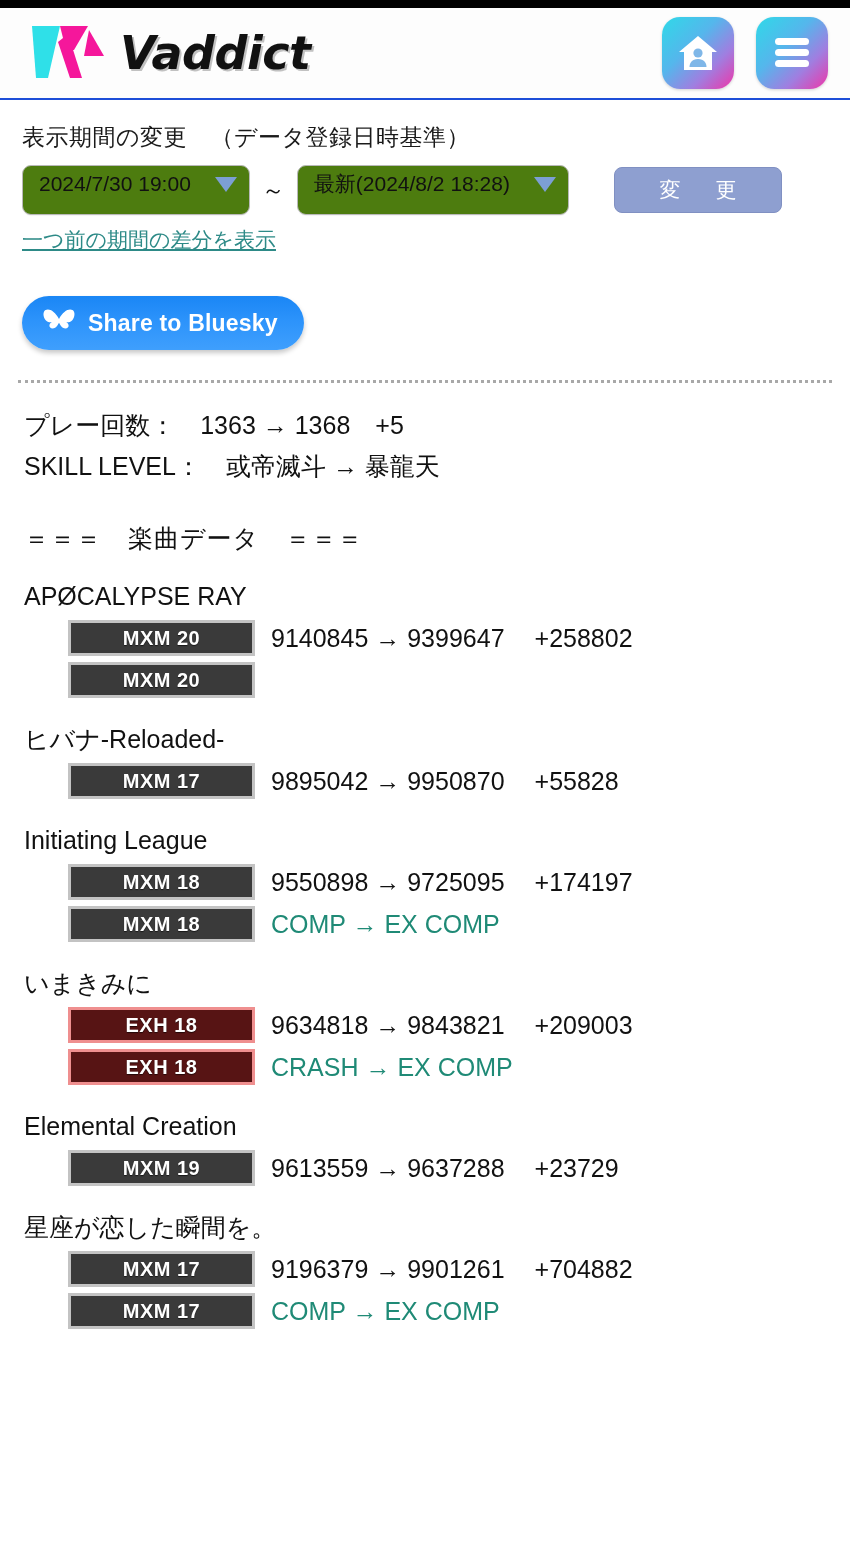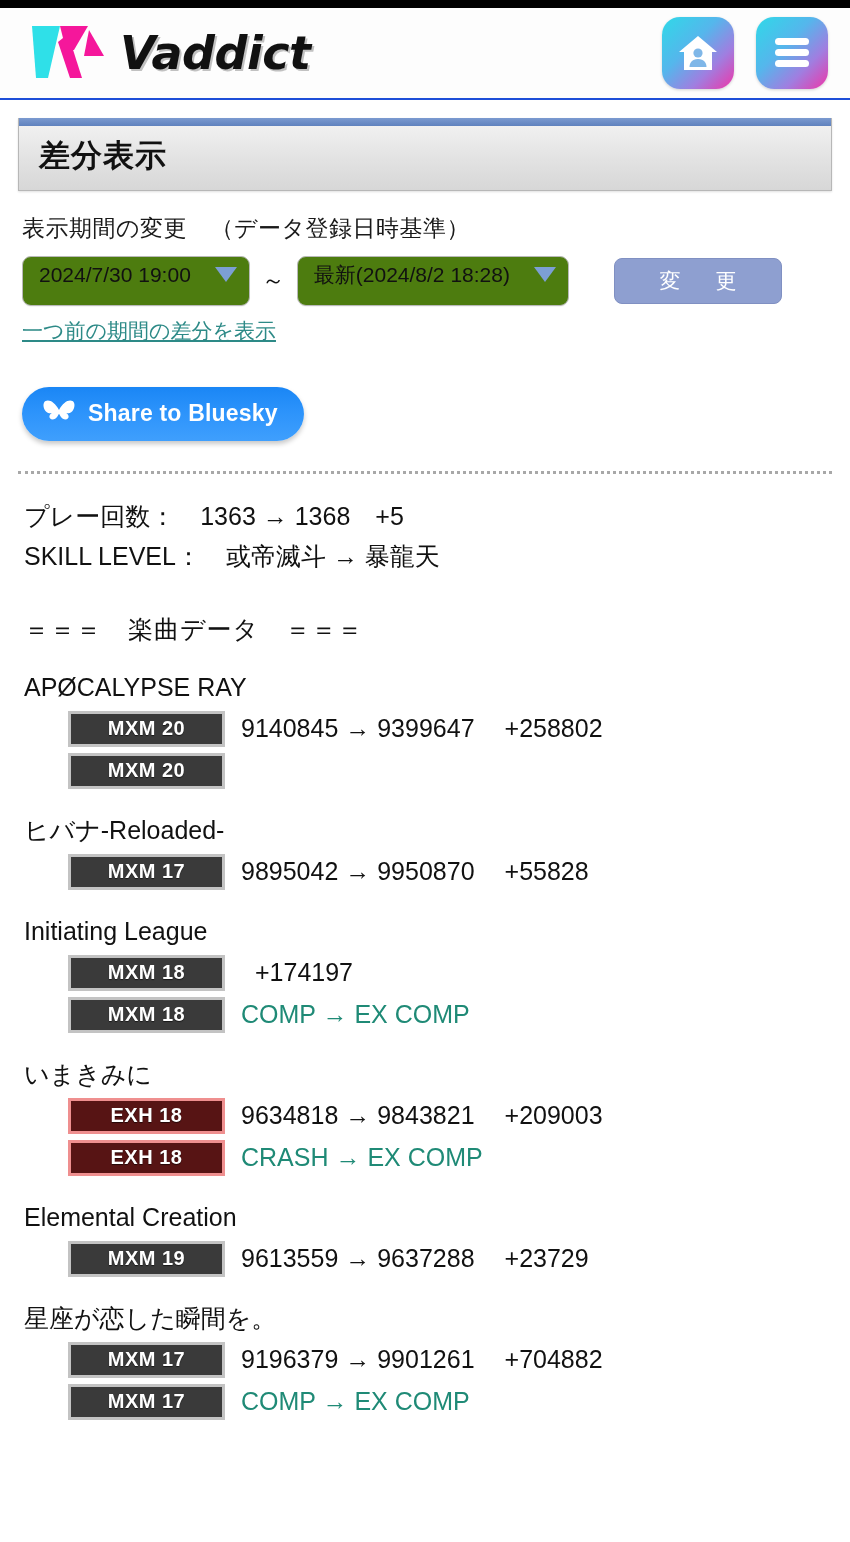--- a/index.html
+++ b/index.html
@@ -218,21 +218,21 @@
     line-height: 1.2;
   }
   .song-row {
     display: flex;
     align-items: center;
     gap: 16px;
     margin-bottom: 6px;
     padding-left: 44px;
   }
   .diff-badge {
-    width: 157px;
+    width: 187px;
     height: 36px;
     display: flex;
     align-items: center;
     justify-content: center;
     font-size: 20px;
     font-weight: 700;
     color: #ffffff;
     letter-spacing: 0.5px;
     flex: 0 0 auto;
     text-shadow: 0 1px 1px rgba(0,0,0,0.6);
@@ -289,26 +289,20 @@
         <rect x="3" y="2" width="34" height="7" rx="3.5" fill="#ffffff"></rect>
         <rect x="3" y="13" width="34" height="7" rx="3.5" fill="#ffffff"></rect>
         <rect x="3" y="24" width="34" height="7" rx="3.5" fill="#ffffff"></rect>
       </svg>
     </div>
   </div>
 </div>
 
 <div class="page">
 
-  <div class="title-panel">
-    <div class="title-panel-strip"></div>
-    <div class="title-panel-inner">
-      <div class="page-title">差分表示</div>
-    </div>
-  </div>
 
   <div class="controls">
     <div class="controls-label">表示期間の変更　（データ登録日時基準）</div>
     <div class="controls-row">
       <div class="select-box">
         <span class="select-value">2024/7/30 19:00</span>
         <span class="caret"></span>
       </div>
       <div class="tilde">～</div>
       <div class="select-box">
@@ -357,20 +351,21 @@
         <div class="song-row">
           <div class="diff-badge mxm">MXM 17</div>
           <div class="score-text">9895042 → 9950870</div>
           <div class="score-text score-gain">+55828</div>
         </div>
       </div>
       <div class="song">
         <div class="song-title">Initiating League</div>
         <div class="song-row">
           <div class="diff-badge mxm">MXM 18</div>
+          <div class="score-text">9550898 → 9725095</div>
           <div class="score-text score-gain">+174197</div>
         </div>
         <div class="song-row">
           <div class="diff-badge mxm">MXM 18</div>
           <div class="grade-text grade-teal">COMP → EX COMP</div>
         </div>
       </div>
       <div class="song">
         <div class="song-title">いまきみに</div>
         <div class="song-row">

